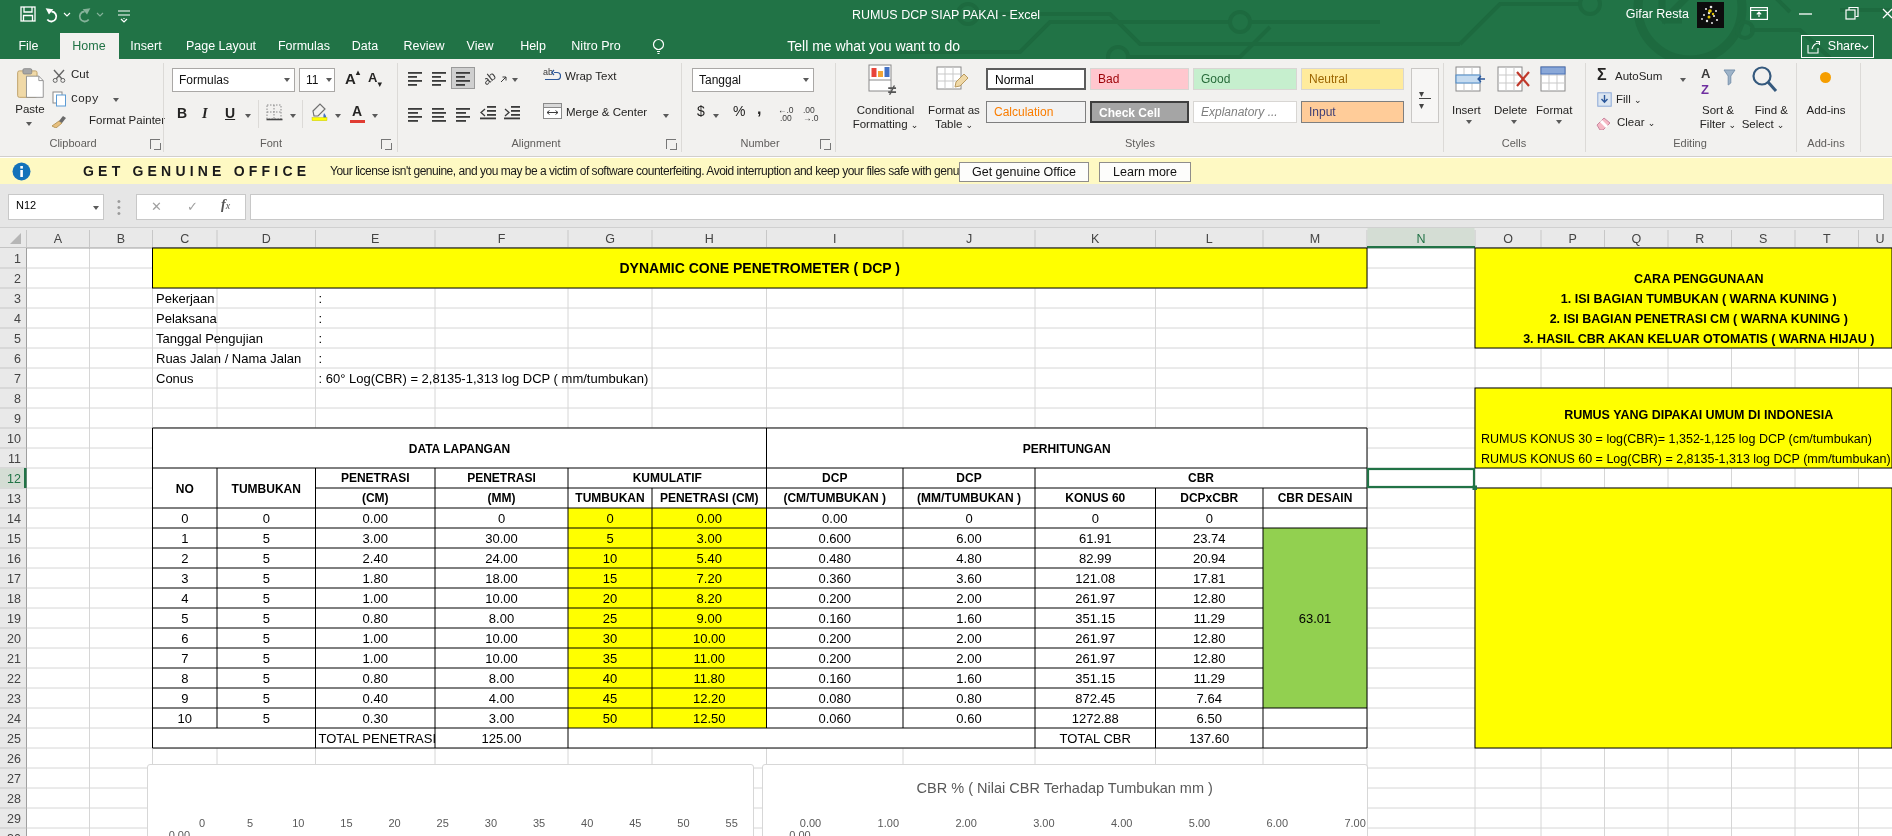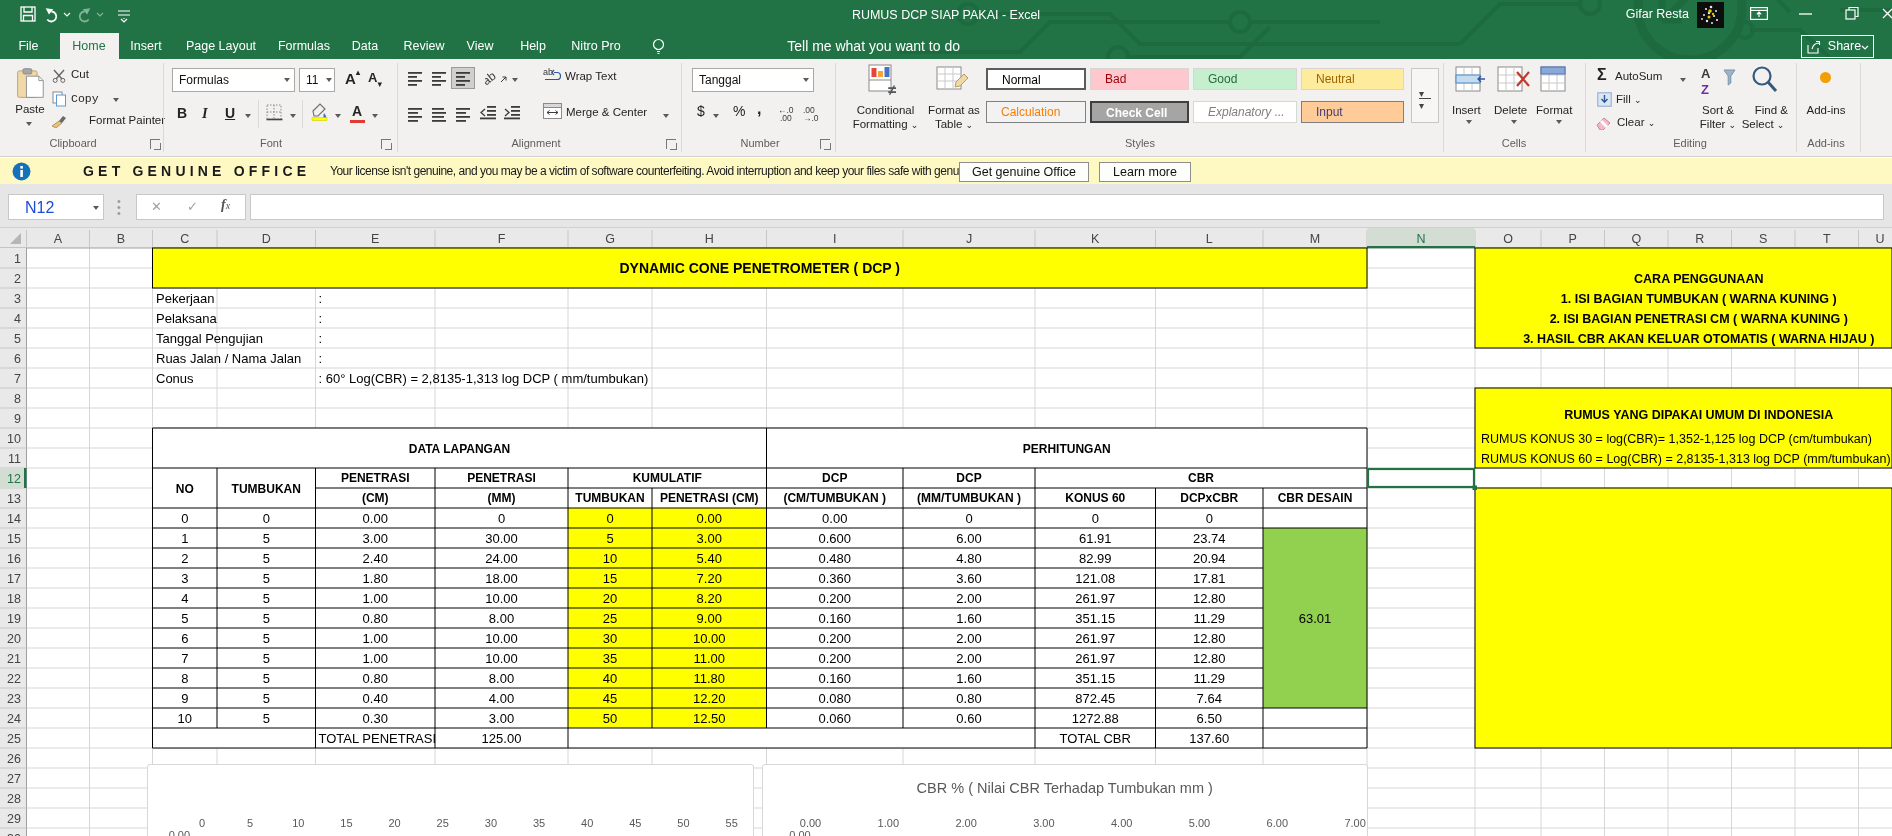--- a/index.html
+++ b/index.html
@@ -10,21 +10,21 @@
 #hometab{position:absolute;left:59.5px;top:33px;width:59px;height:27px;background:#f2f1ef;color:#217346;
  font-size:12.5px;line-height:26px;text-align:center;z-index:3}
 #ribbon{position:absolute;left:0;top:59px;width:1892px;height:98px;background:#f2f1ef;border-bottom:1px solid #d2cfcc}
 .glabel{position:absolute;top:137px;font-size:11px;color:#5f5d5b;text-align:center}
 .gsep{position:absolute;top:63px;height:89px;width:1px;background:#dcdad7}
 .rtx{position:absolute;font-size:11.5px;color:#252423;white-space:nowrap}
 .launch{position:absolute;top:139px;width:10px;height:10px;border-left:1.2px solid #777;border-top:1.2px solid #777}
 .launch:after{content:"";position:absolute;right:-1px;bottom:-1px;width:6px;height:6px;border-right:1.6px solid #777;border-bottom:1.6px solid #777}
 .combo{position:absolute;background:#fff;border:1px solid #aaa8a6;font-size:12px;color:#111;padding-left:6px}
 .caret{position:absolute;width:0;height:0;border-left:3.5px solid transparent;border-right:3.5px solid transparent;border-top:4px solid #5a5a5a}
-.stylebox{position:absolute;height:22px;font-size:12px;line-height:21px;text-align:left;padding-left:14px;border:1px solid #e3e1de}
+.stylebox{position:absolute;height:22px;font-size:12px;line-height:21px;text-align:left;padding-left:7px;border:1px solid #e3e1de}
 #ybar{position:absolute;left:0;top:158px;width:1892px;height:26px;background:#fef9c3;font-size:13px;color:#1a1a1a}
 .ybtn{position:absolute;top:3.5px;height:20px;background:#fdfdfb;border:1px solid #8f8d8b;font-size:12.5px;text-align:center;color:#111}
 #fbar{position:absolute;left:0;top:184px;width:1892px;height:44px;background:#e6e6e6;border-bottom:1px solid #d0d0d0}
 .fbox{position:absolute;top:10px;height:26px;background:#fff;border:1px solid #c8c8c8}
 .chart{position:absolute;background:#fff;border:1px solid #d7d7d7;border-radius:3px;z-index:5}
 .ctitle{position:absolute;width:100%;text-align:center;font-size:14.5px;color:#595959}
 .axlab{position:absolute;font-size:11px;color:#595959;transform:translateX(-50%)}
 </style></head><body>
 <div id="titlebar">
     <svg class="abs" style="left:900px;top:0" width="992" height="59" viewBox="0 0 992 59" fill="none" stroke="#1d6a3f" stroke-width="4">
@@ -391,21 +391,21 @@
 <rect x="8.3" y="4" width="2.6" height="2.6" fill="#fff"></rect>
       <rect x="8.3" y="8" width="2.6" height="7" fill="#fff"></rect>
 </svg>
     <div class="abs" style="left:83px;top:4.5px;font-weight:bold;letter-spacing:4.2px;font-size:14px">GET GENUINE OFFICE</div>
     <div class="abs" style="left:330px;top:6px;font-size:12px;letter-spacing:-0.48px">Your license isn't genuine, and you may be a victim of software counterfeiting. Avoid interruption and keep your files safe with genuine Office today.</div>
     <div class="ybtn" style="left:959px;width:130px;line-height:18px">Get genuine Office</div>
     <div class="ybtn" style="left:1099px;width:92px;line-height:18px">Learn more</div>
   </div>
 <div id="fbar">
     <div class="fbox" style="left:8px;width:96px">
-      <span style="position:absolute;left:16px;top:4px;font-size:16px;color:#1d4ed8">N12</span>
+      <span style="position:absolute;left:7px;top:4px;font-size:11px;color:#000000">N12</span>
       <div class="caret" style="left:84px;top:11px"></div>
     </div>
     <div class="abs" style="left:117px;top:14px;color:#9a9a9a;font-size:11px;letter-spacing:0;line-height:6px">•<br>•<br>•</div>
     <div class="fbox" style="left:136px;width:110px">
       <span style="position:absolute;left:14px;top:4px;color:#a0a0a0;font-size:13px">✕</span>
       <span style="position:absolute;left:50px;top:4px;color:#a0a0a0;font-size:13px">✓</span>
       <span style="position:absolute;left:84px;top:2px;color:#555;font-size:14px;font-style:italic;font-family:'Liberation Serif',serif"><b>f</b><span style="font-size:10px">x</span></span>
     </div>
     <div class="fbox" style="left:250px;width:1634px"></div>
   </div>

